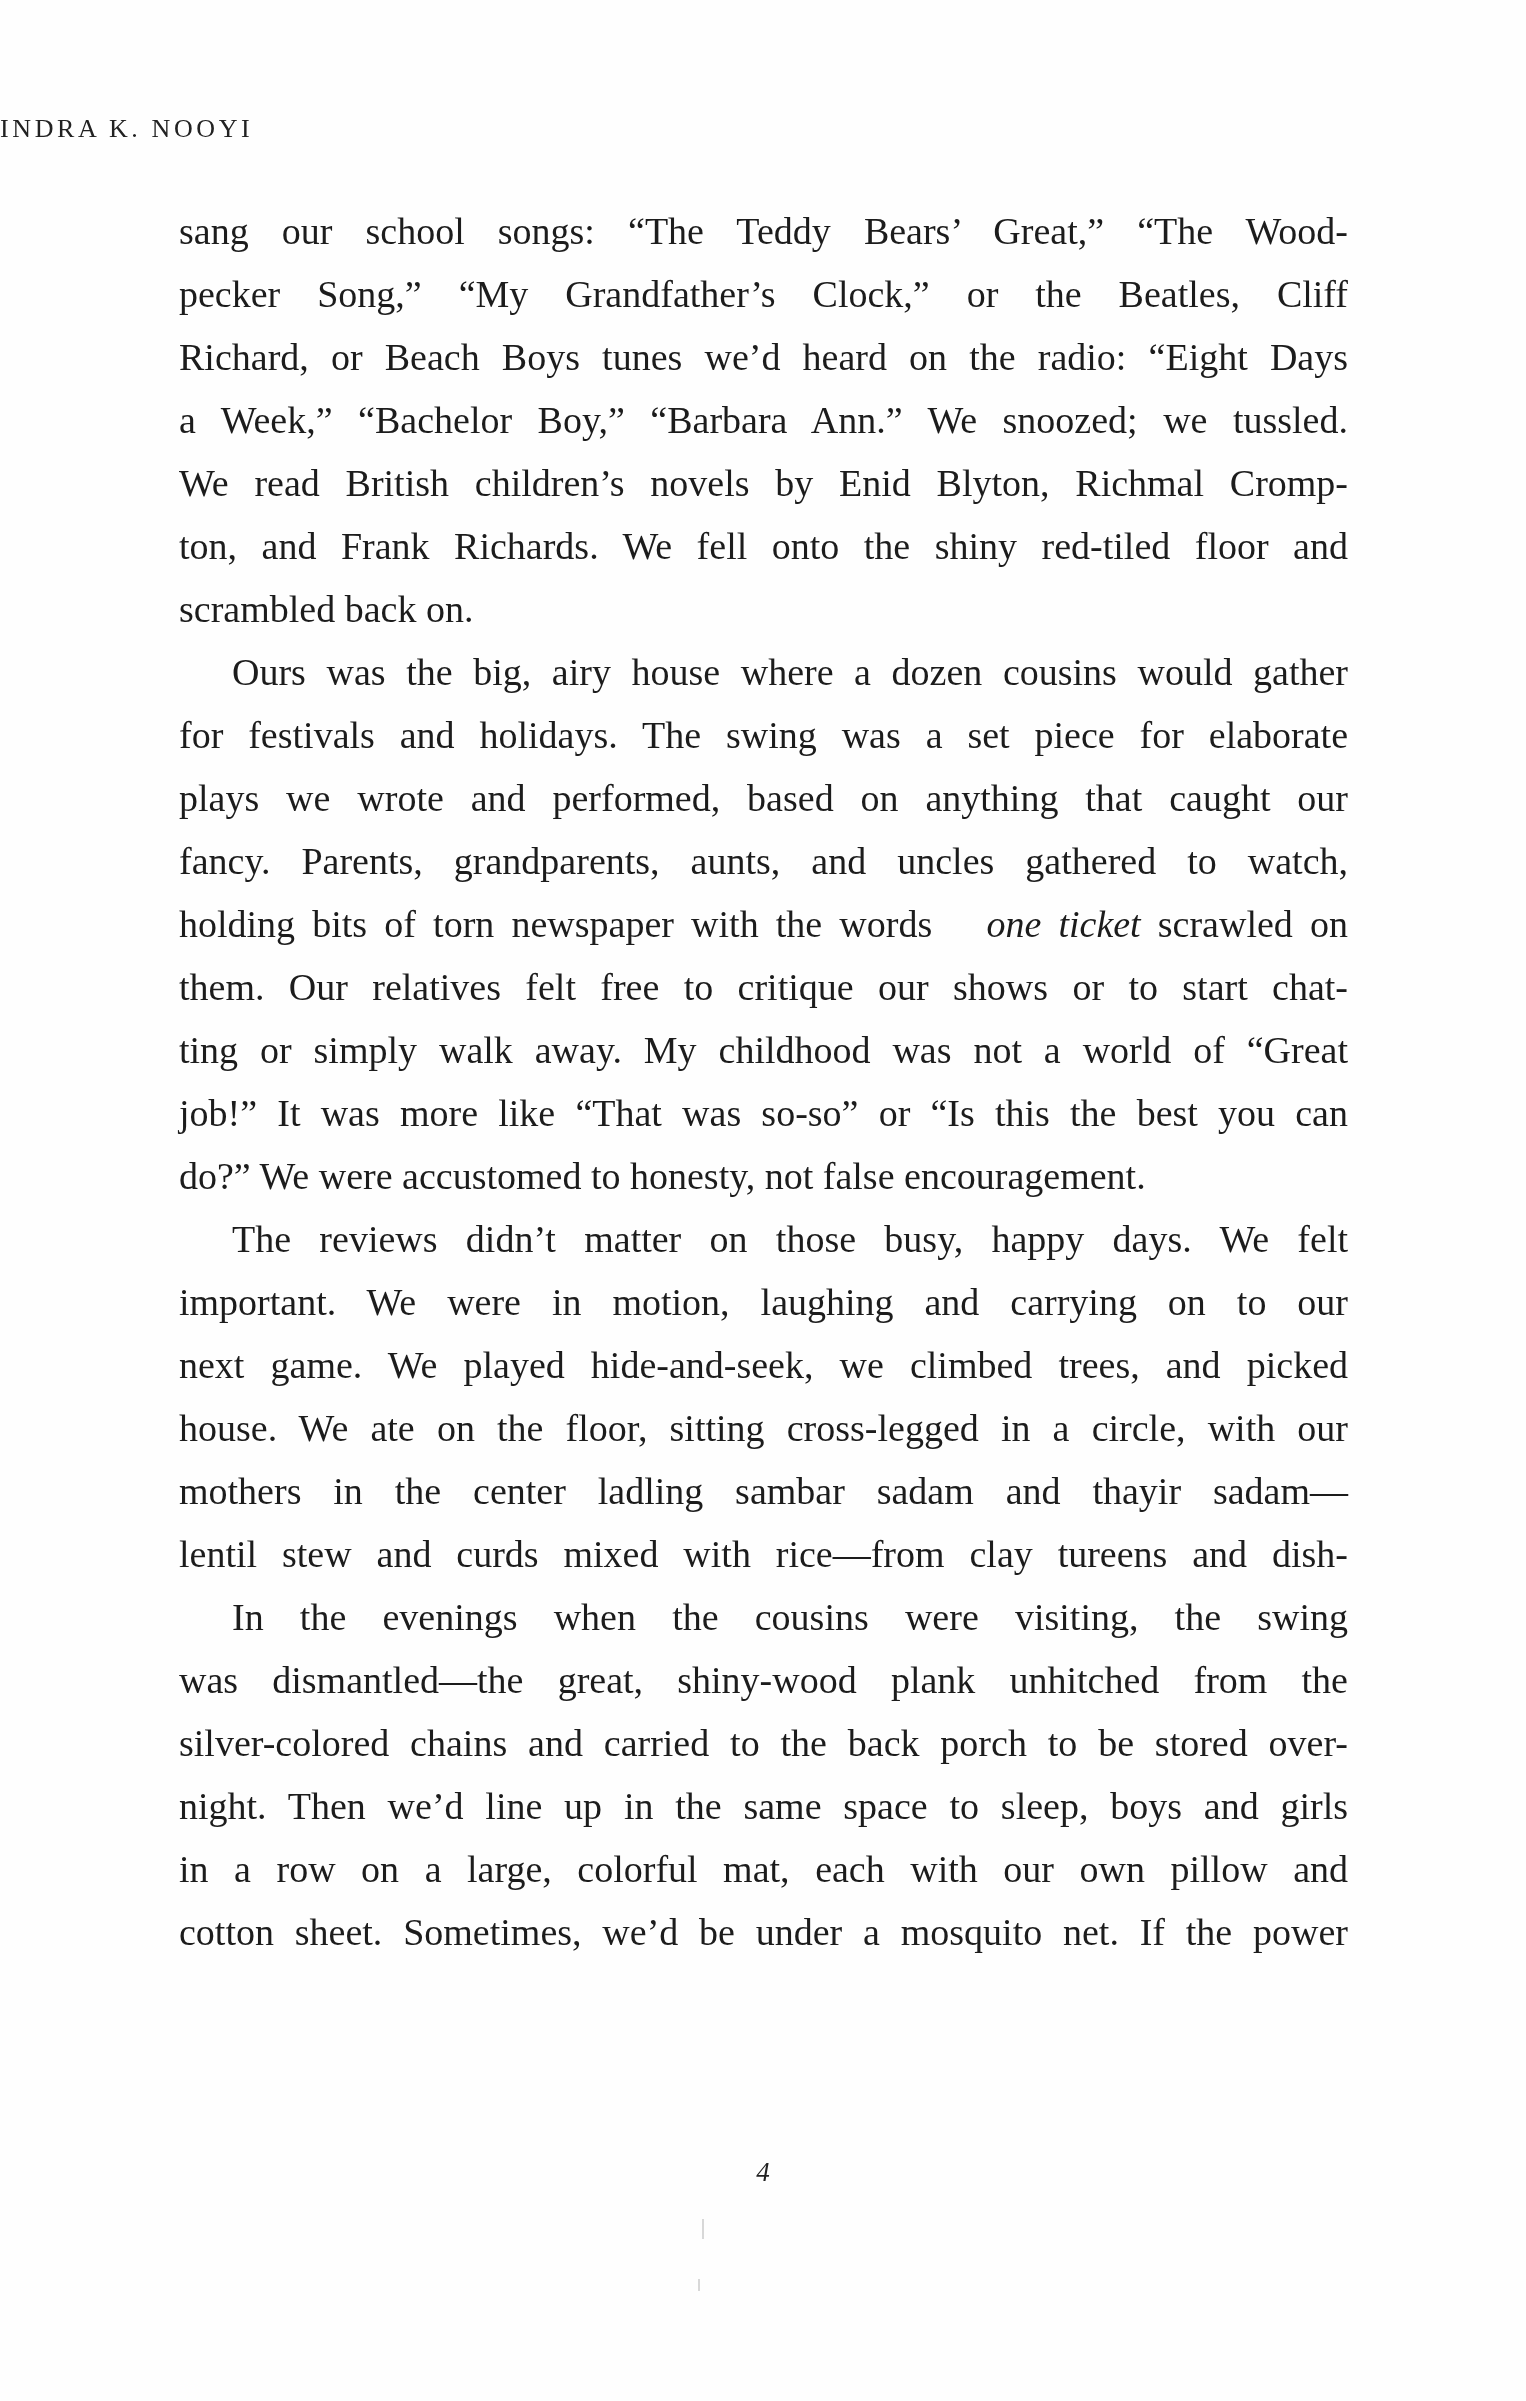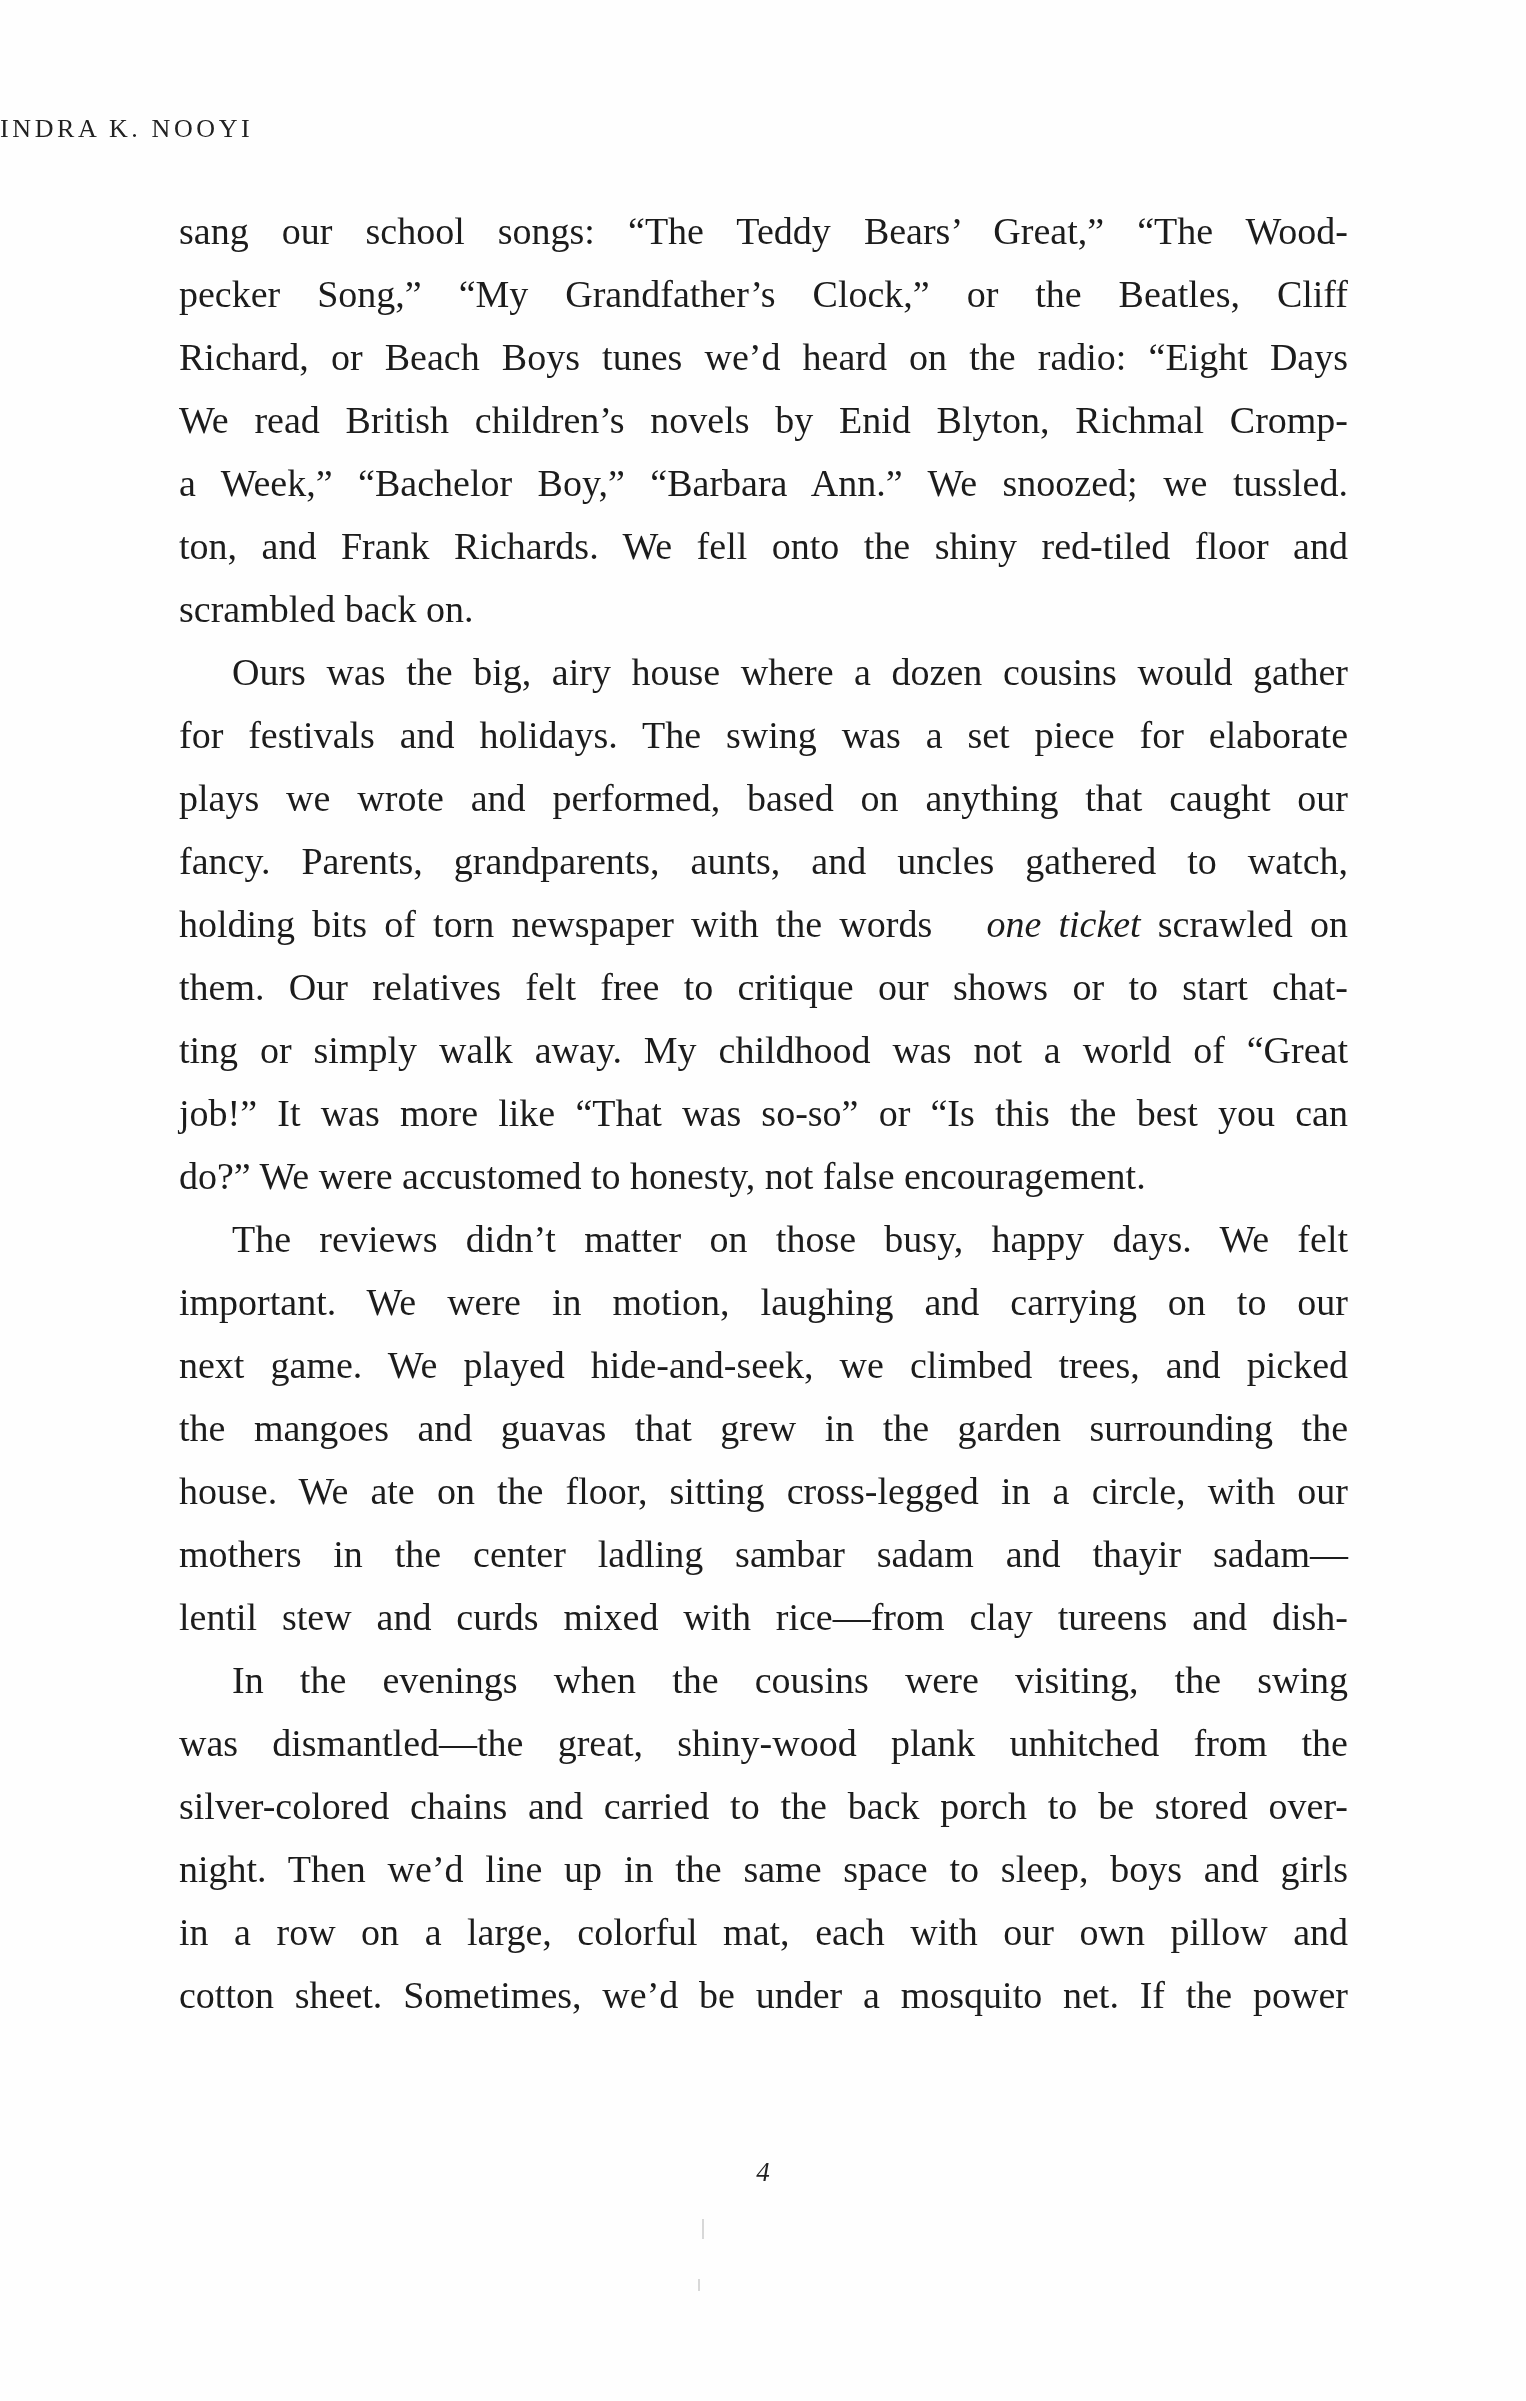--- a/index.html
+++ b/index.html
@@ -78,43 +78,42 @@
 
 <div class="page">
   <div class="running-head">INDRA K. NOOYI</div>
 
   <div class="body-text">
 
     <div>
       <span class="line">sang our school songs: “The Teddy Bears’ Great,” “The Wood-</span>
       <span class="line">pecker Song,” “My Grandfather’s Clock,” or the Beatles, Cliff</span>
       <span class="line">Richard, or Beach Boys tunes we’d heard on the radio: “Eight Days</span>
+      <span class="line">a Week,” “Bachelor Boy,” “Barbara Ann.” We snoozed; we tussled.</span>
       <span class="line">We read British children’s novels by Enid Blyton, Richmal Cromp-</span>
-      <span class="line">a Week,” “Bachelor Boy,” “Barbara Ann.” We snoozed; we tussled.</span>
       <span class="line">ton, and Frank Richards. We fell onto the shiny red-tiled floor and</span>
       <span class="line last">scrambled back on.</span>
     </div>
 
     <div>
       <span class="line indent">Ours was the big, airy house where a dozen cousins would gather</span>
       <span class="line">for festivals and holidays. The swing was a set piece for elaborate</span>
       <span class="line">plays we wrote and performed, based on anything that caught our</span>
       <span class="line">fancy. Parents, grandparents, aunts, and uncles gathered to watch,</span>
       <span class="line"><span>holding bits of torn newspaper with the words </span><em>one ticket</em><span> scrawled on</span></span>
       <span class="line">them. Our relatives felt free to critique our shows or to start chat-</span>
       <span class="line">ting or simply walk away. My childhood was not a world of “Great</span>
       <span class="line">job!” It was more like “That was so-so” or “Is this the best you can</span>
       <span class="line last">do?” We were accustomed to honesty, not false encouragement.</span>
     </div>
 
     <div>
       <span class="line indent">The reviews didn’t matter on those busy, happy days. We felt</span>
       <span class="line">important. We were in motion, laughing and carrying on to our</span>
       <span class="line">next game. We played hide-and-seek, we climbed trees, and picked</span>
-      <span class="line">the mangoes and guavas that grew in the garden surrounding the</span>
       <span class="line">house. We ate on the floor, sitting cross-legged in a circle, with our</span>
       <span class="line">mothers in the center ladling sambar sadam and thayir sadam—</span>
       <span class="line">lentil stew and curds mixed with rice—from clay tureens and dish-</span>
     </div>
 
     <div>
       <span class="line indent">In the evenings when the cousins were visiting, the swing</span>
       <span class="line">was dismantled—the great, shiny-wood plank unhitched from the</span>
       <span class="line">silver-colored chains and carried to the back porch to be stored over-</span>
       <span class="line">night. Then we’d line up in the same space to sleep, boys and girls</span>

